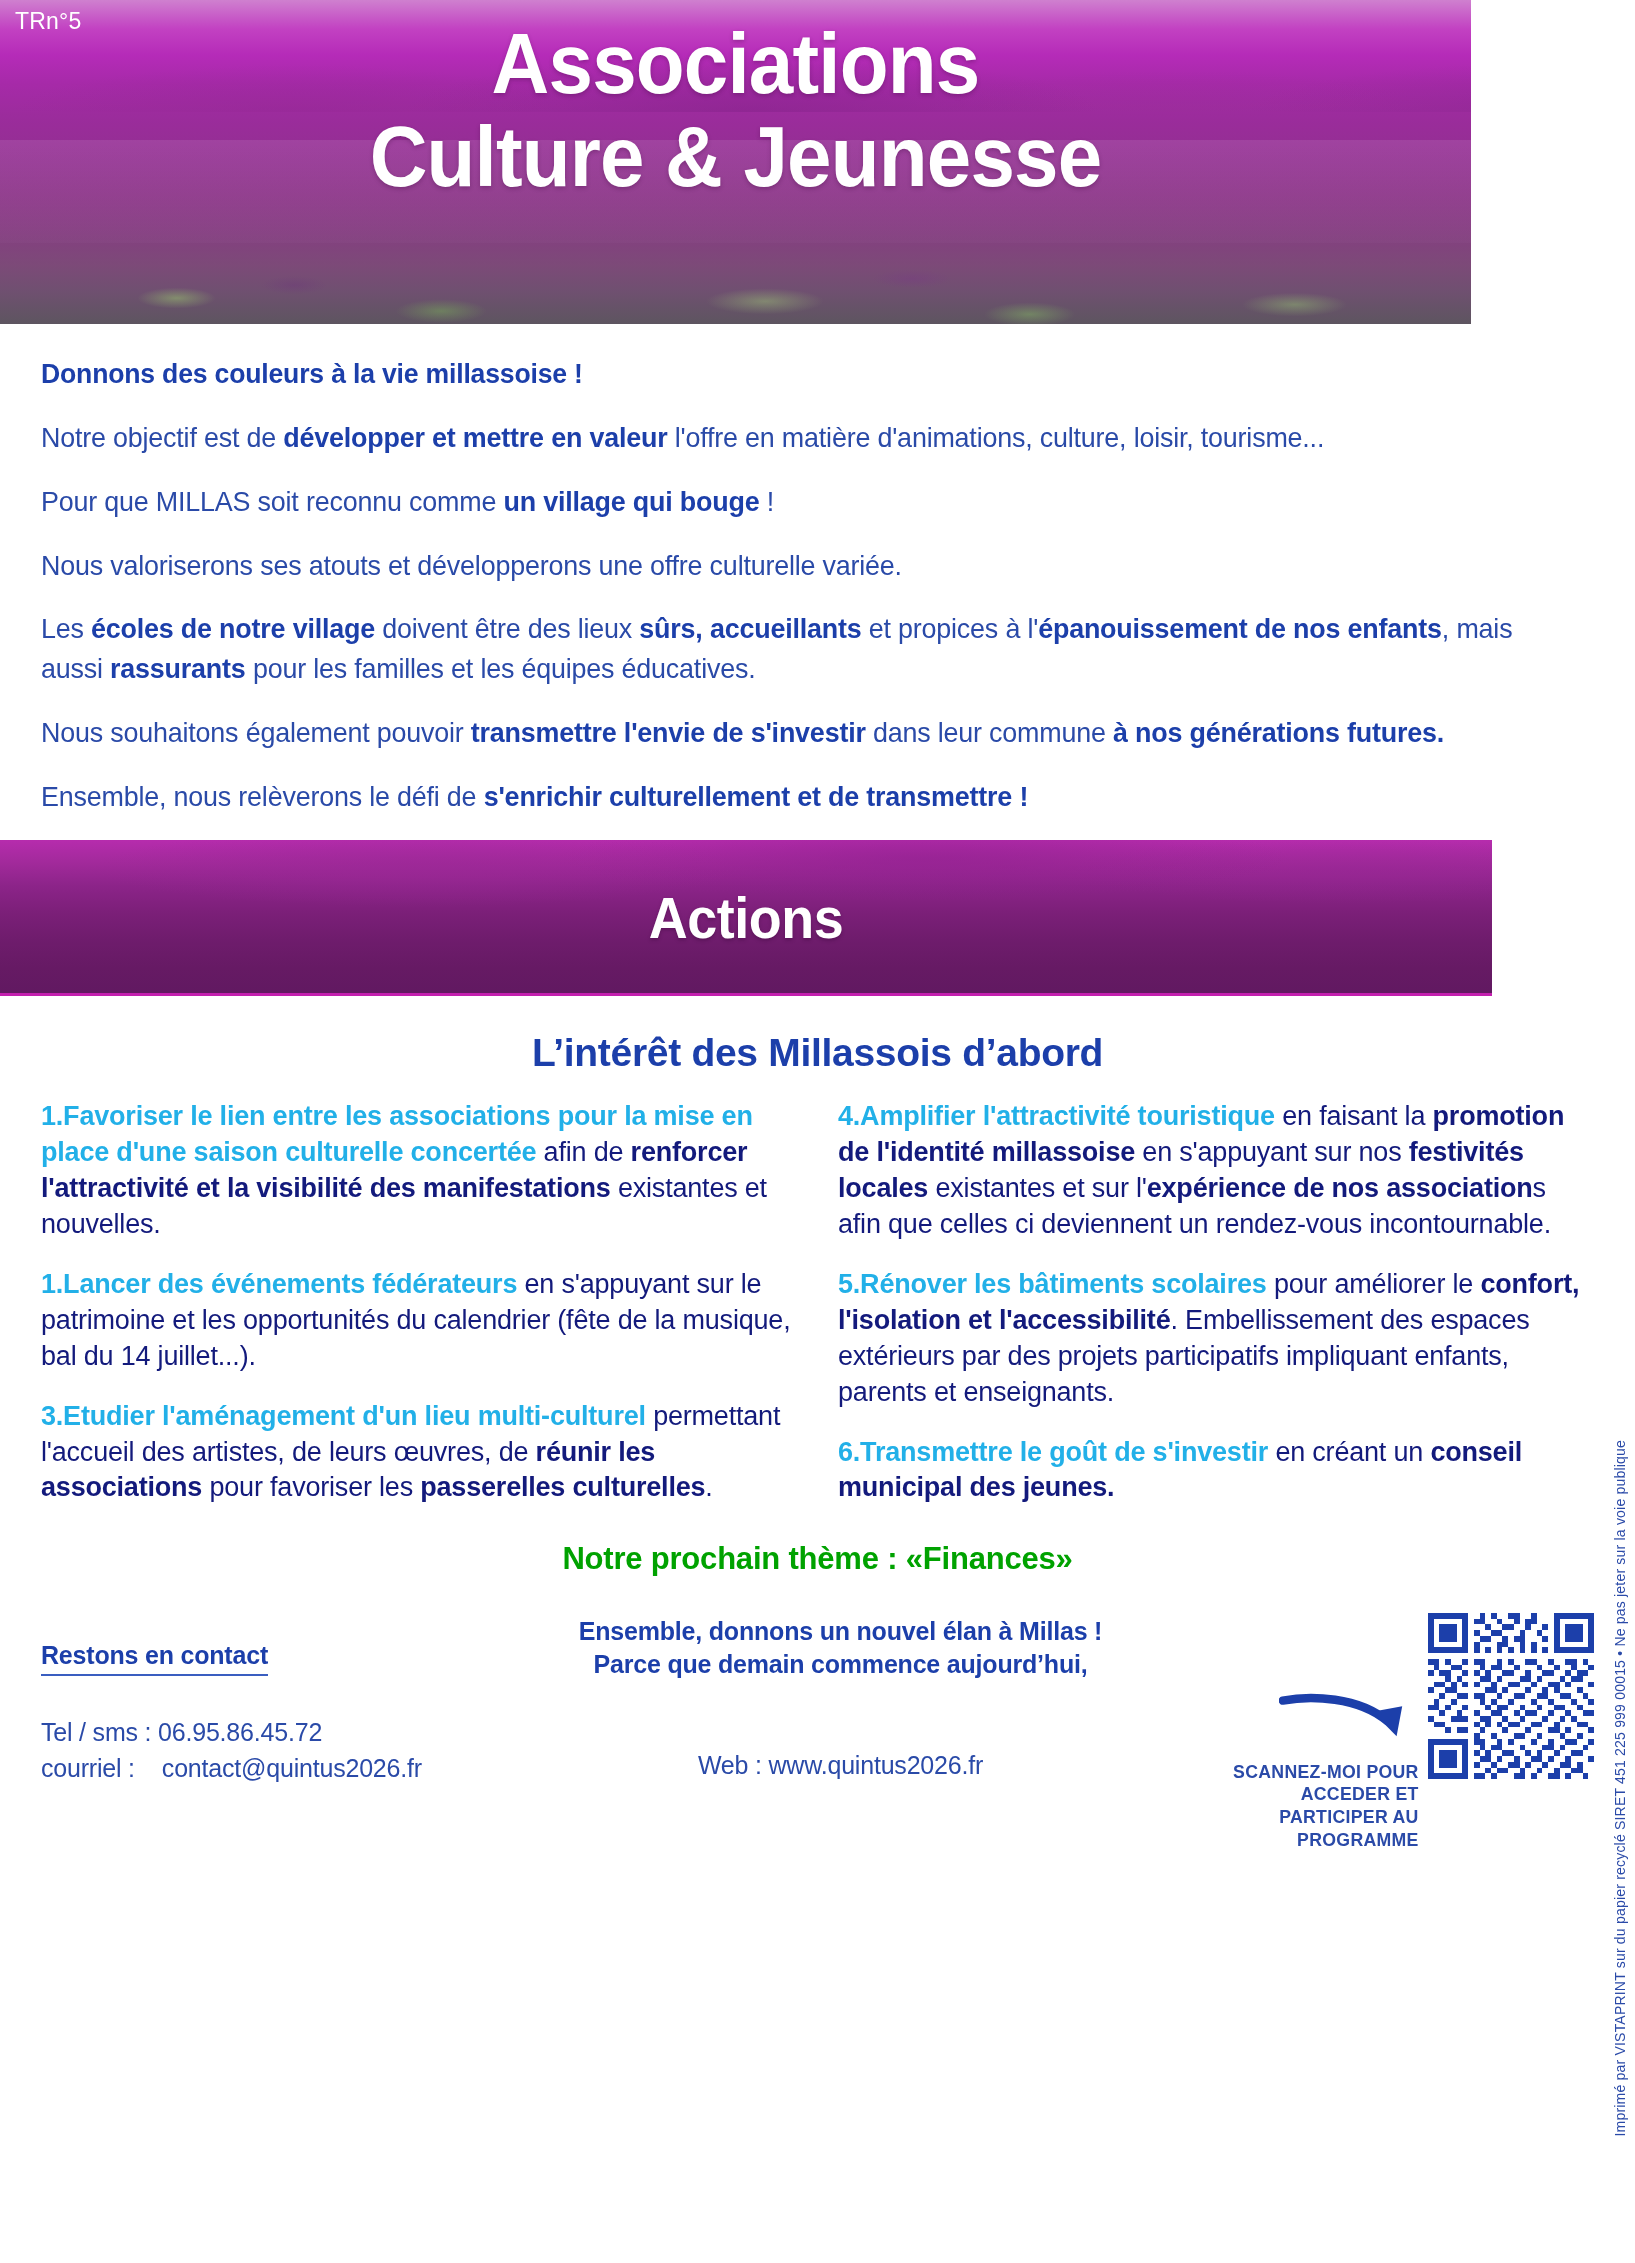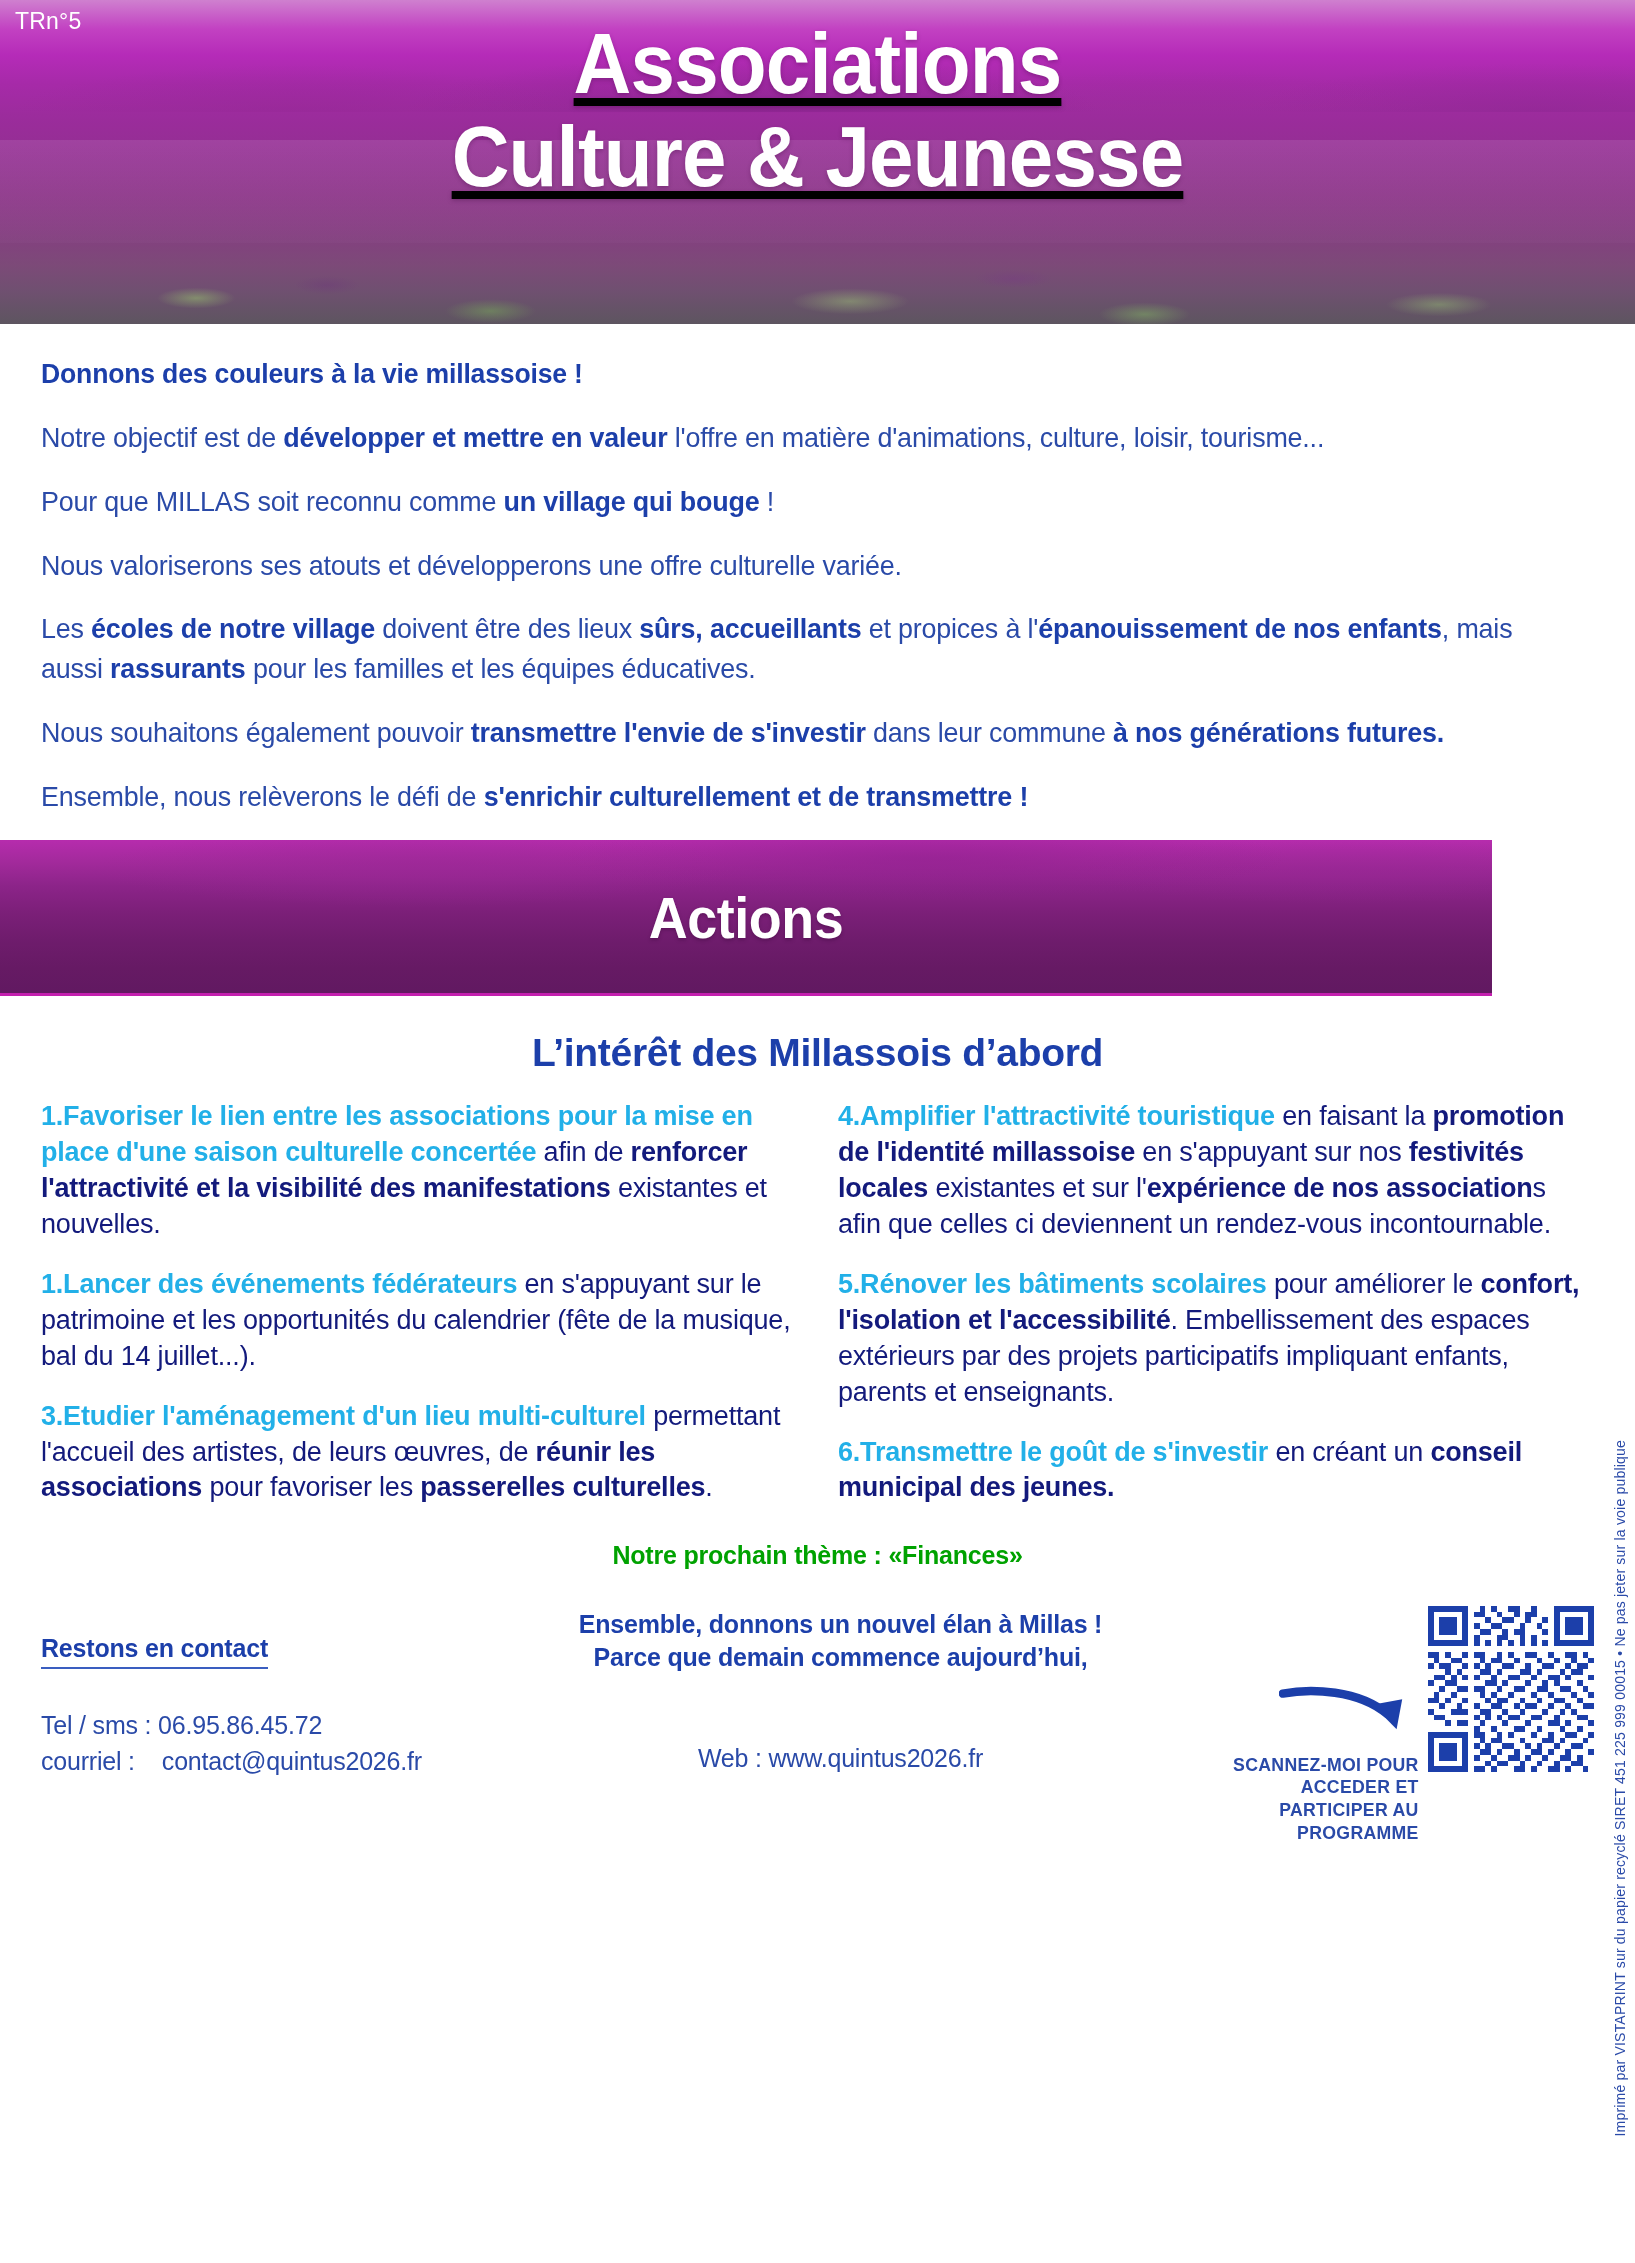--- a/index.html
+++ b/index.html
@@ -15,24 +15,23 @@
     position: relative;
     width: 1635px;
     height: 2263px;
     background: #ffffff;
     overflow: hidden;
   }
 
   
   .hero {
     position: relative;
-    width: 1635px;
+    width: 1471px;
     height: 324px;
     overflow: hidden;
-    text-decoration: underline;
   }
   .hero-bg {
     position: absolute;
     inset: 0;
     background:
       
       radial-gradient(ellipse 56px 15px at 12% 92%, rgba(150,190,110,.55), transparent 70%),
       radial-gradient(ellipse 65px 17px at 30% 96%, rgba(120,170,90,.5), transparent 70%),
       radial-gradient(ellipse 84px 18.6px at 52% 93%, rgba(160,200,120,.45), transparent 70%),
       radial-gradient(ellipse 65px 17px at 70% 97%, rgba(130,180,100,.5), transparent 70%),
@@ -190,21 +189,21 @@
   .action-item b {
     font-weight: 700;
     color: #131a7c;
   }
 
   
   .next-theme {
     text-align: center;
     color: #00a200;
     font-weight: 700;
-    font-size: 25px;
+    font-size: 31px;
     padding: 35px 0 0 0;
     letter-spacing: -0.2px;
   }
 
   
   .footer {
     position: relative;
     display: flex;
     align-items: flex-start;
     padding: 32px 41px 0 41px;

